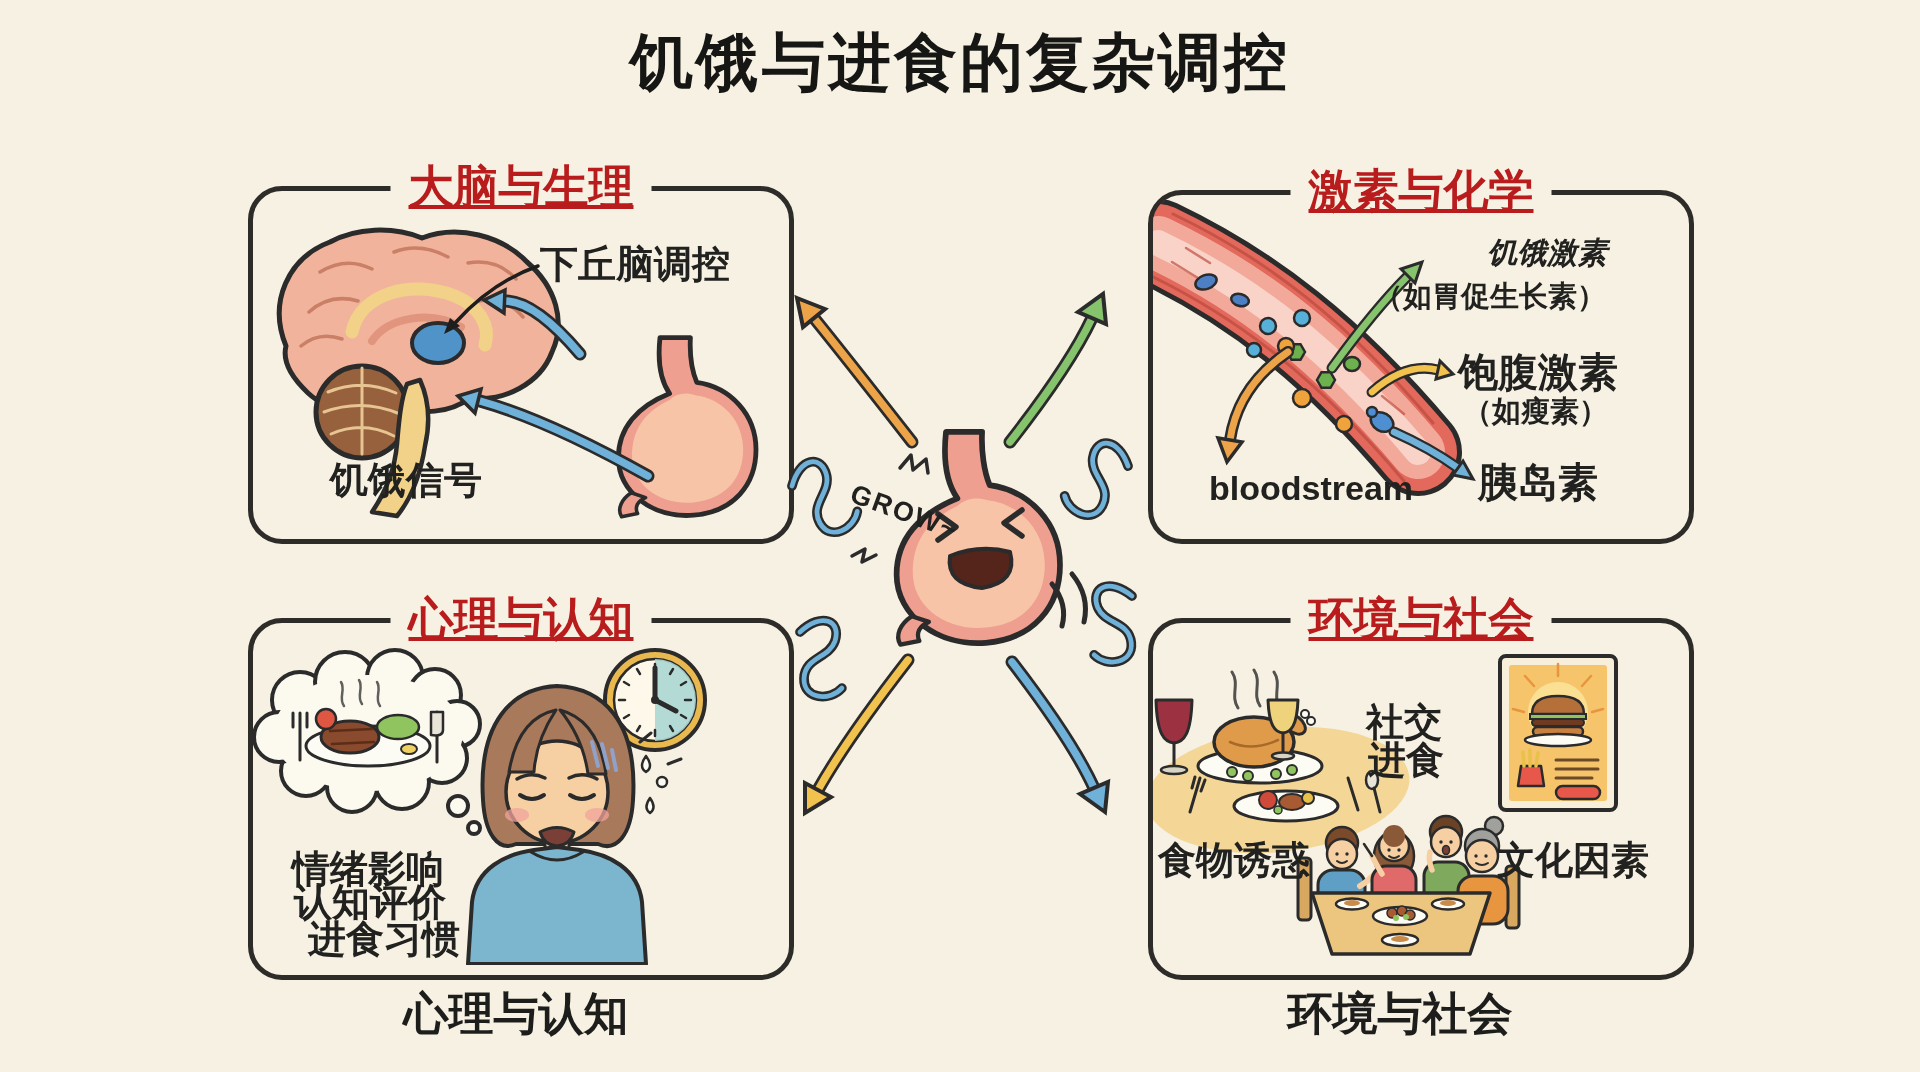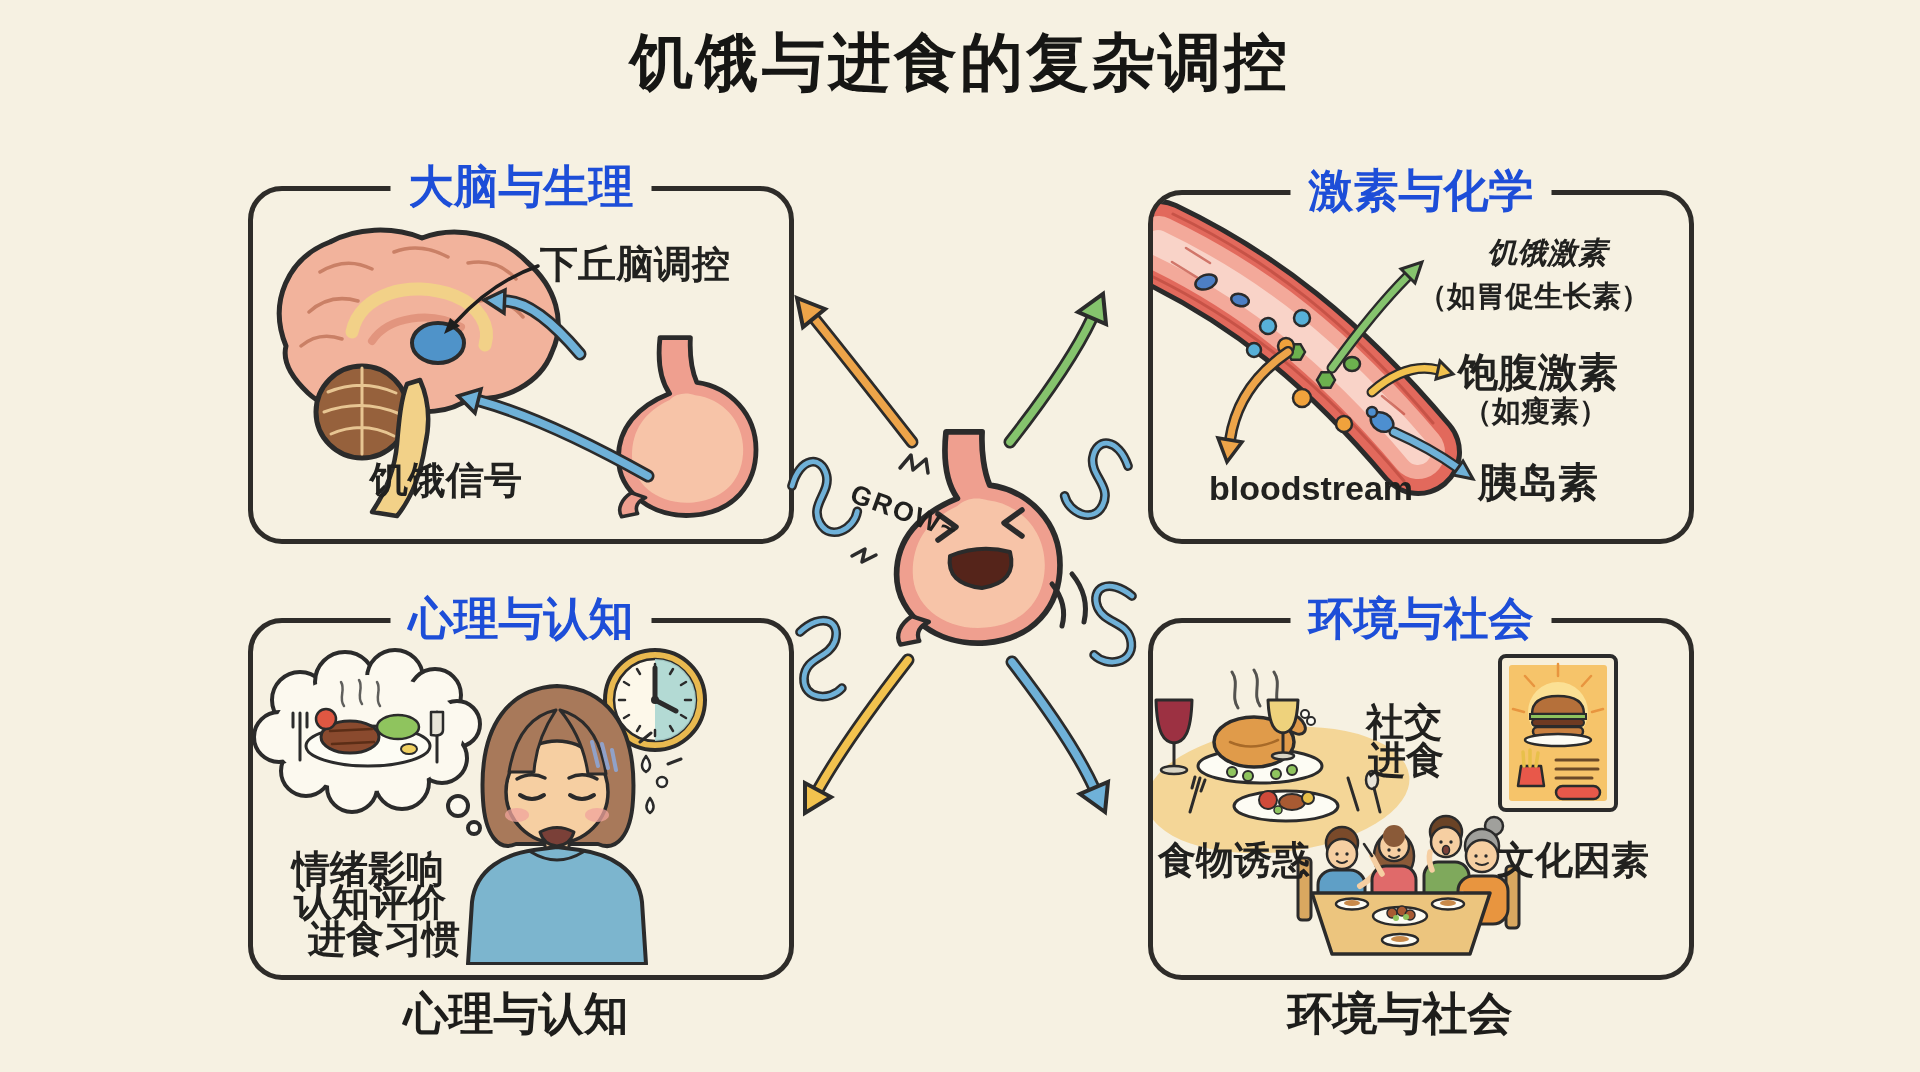--- a/index.html
+++ b/index.html
@@ -8,21 +8,21 @@
   #main-title{position:absolute;left:50%;top:26px;transform:translateX(-50%);
     font:700 63px/1.15 "Liberation Sans",sans-serif;color:#161614;letter-spacing:3px;
     z-index:3;white-space:nowrap;}
   .qbox{position:absolute;border:5px solid #2e2c29;border-radius:34px;background:transparent;z-index:1;}
   #box-brain{left:248px;top:186px;width:536px;height:348px;}
   #box-hormones{left:1148px;top:190px;width:536px;height:344px;}
   #box-psychology{left:248px;top:618px;width:536px;height:352px;}
   #box-environment{left:1148px;top:618px;width:536px;height:352px;}
   .qtitle{position:absolute;top:-36px;left:50%;transform:translateX(-50%);
     background:#f6f1e2;padding:0 18px;font:700 45px/64px "Liberation Sans",sans-serif;
-    color:#1d4ed8;white-space:nowrap;}
+    color:#b91c1c;white-space:nowrap;text-decoration:underline;}
   .art{position:absolute;left:0;top:0;z-index:2;pointer-events:none;}
   .art path,.art line{stroke-linecap:round;stroke-linejoin:round;}
   .lbl{position:absolute;z-index:3;font-weight:700;color:#21211f;white-space:nowrap;line-height:1.1;}
   .caption{position:absolute;z-index:3;font:700 45px "Liberation Sans",sans-serif;
     color:#1d1d1b;transform:translateX(-50%);white-space:nowrap;}
   .sqo{stroke:#2b2b2b;stroke-width:6.5;fill:none;stroke-linecap:round;}
   .sqf{stroke:#6fb1d8;stroke-width:3.2;fill:none;stroke-linecap:round;}
 </style>
 </head>
 <body>
@@ -340,24 +340,24 @@
         <ellipse cx="1352" cy="903" rx="8" ry="3" fill="#c98a4a"></ellipse>
         <ellipse cx="1448" cy="904" rx="16" ry="5.5" fill="#fdfcf4" stroke="#2b2b2b" stroke-width="2.5"></ellipse>
         <ellipse cx="1448" cy="903" rx="8" ry="3" fill="#c98a4a"></ellipse>
         <ellipse cx="1400" cy="940" rx="18" ry="6" fill="#fdfcf4" stroke="#2b2b2b" stroke-width="2.5"></ellipse>
         <ellipse cx="1400" cy="939" rx="9" ry="3" fill="#c98a4a"></ellipse>
       </g>
     </g>
   </svg>
 
   <div class="lbl" style="left:540px;top:244px;font-size:38px;">下丘脑调控</div>
-  <div class="lbl" style="left:330px;top:460px;font-size:38px;margin-left:40px;">饥饿信号</div>
+  <div class="lbl" style="left:330px;top:460px;font-size:38px;">饥饿信号</div>
 
   <div class="lbl" style="left:1487px;top:236px;font-size:30px;font-style:italic;">饥饿激素</div>
-  <div class="lbl" style="left:1418px;top:281px;font-size:29px;">（如胃促生长素）</div>
+  <div class="lbl" style="left:1374px;top:281px;font-size:29px;">（如胃促生长素）</div>
   <div class="lbl" style="left:1458px;top:350px;font-size:40px;">饱腹激素</div>
   <div class="lbl" style="left:1463px;top:396px;font-size:29px;text-align:center;">（如瘦素）</div>
   <div class="lbl" style="left:1478px;top:460px;font-size:40px;">胰岛素</div>
   <div class="lbl" style="left:1209px;top:470px;font-size:34px;font-weight:600;">bloodstream</div>
 
   <div class="lbl" style="left:292px;top:836px;font-size:38px;margin-top:13px;">情绪影响</div>
   <div class="lbl" style="left:294px;top:882px;font-size:38px;">认知评价</div>
   <div class="lbl" style="left:296px;top:919px;font-size:38px;margin-left:12px;">进食习惯</div>
 
   <div class="lbl" style="left:1366px;top:702px;font-size:38px;">社交</div>

